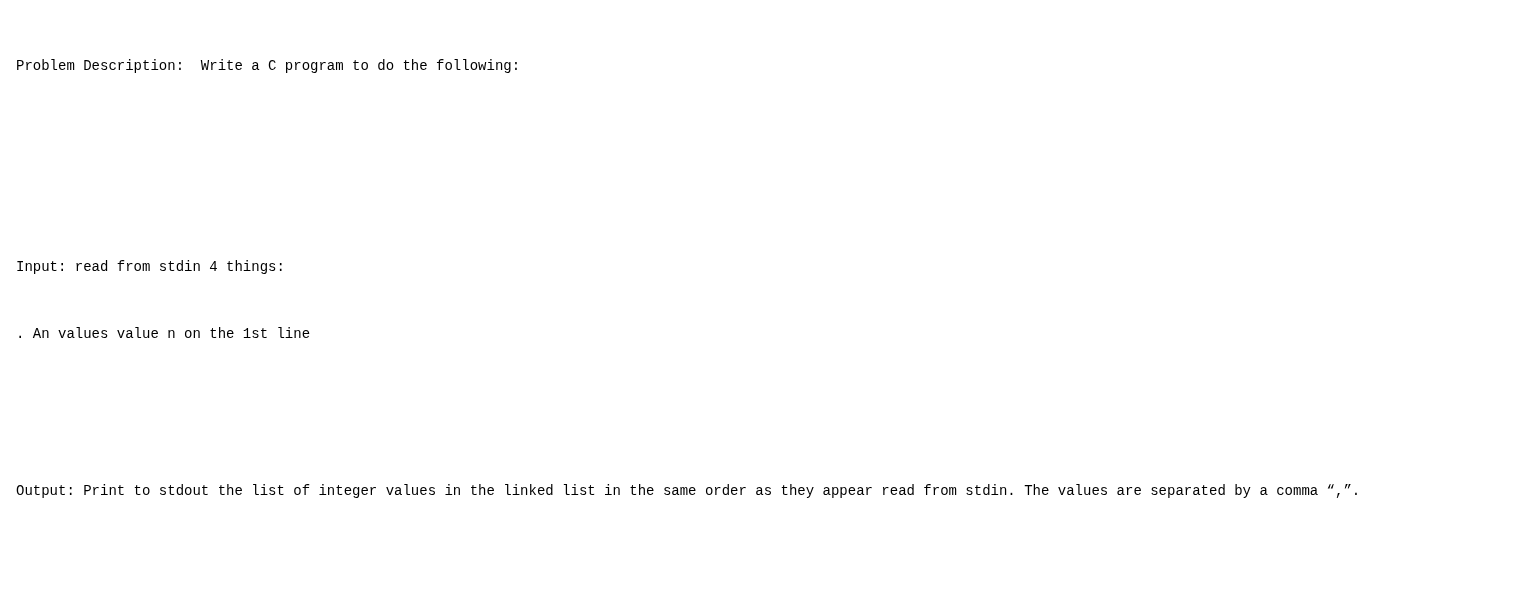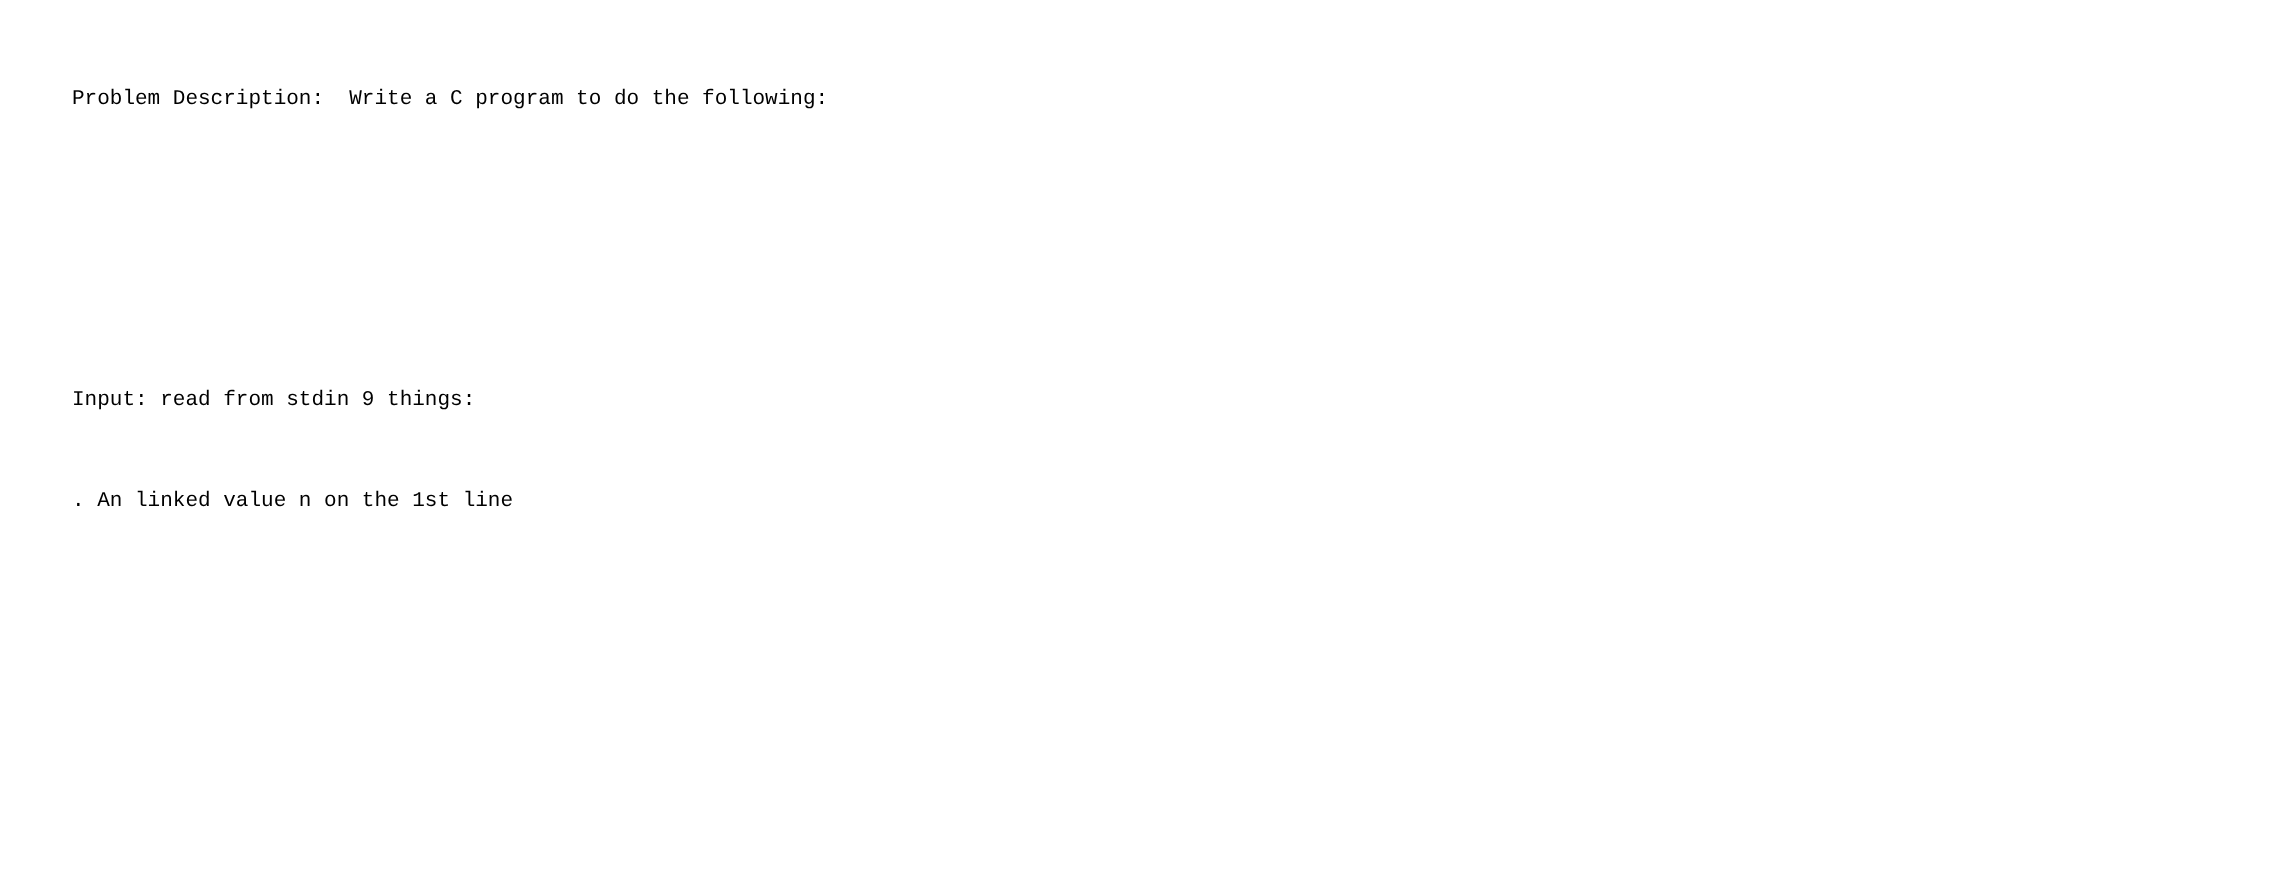--- a/index.html
+++ b/index.html
@@ -17,35 +17,35 @@
       line-height: 1.6;
     }
 
     .content-block {
       white-space: pre-wrap;
       word-wrap: break-word;
     }
 
     p {
       margin-bottom: 0;
-      margin-left: 32px;
     }
   </style>
 </head>
 <body>
 
 <div class="content-block">
   <p>Problem Description:  Write a C program to do the following:</p>
   <br>
   <p></p>
   <div>
-    <p>Input: read from stdin 9 things:</p>
-    <p>. An linked value n on the 1st line</p>
+    <p>Input: read from stdin 4 things:</p>
+    <p>. An values value n on the 1st line</p>
   </div>
   <br>
+  <p>Output: Print to stdout the list of integer values in the linked list in the same order as they appear read from stdin. The values are separated by a comma “,”.</p>
   <br>
   
   <br>
   
   <br>
   
   <br>
   
   <br>
   

